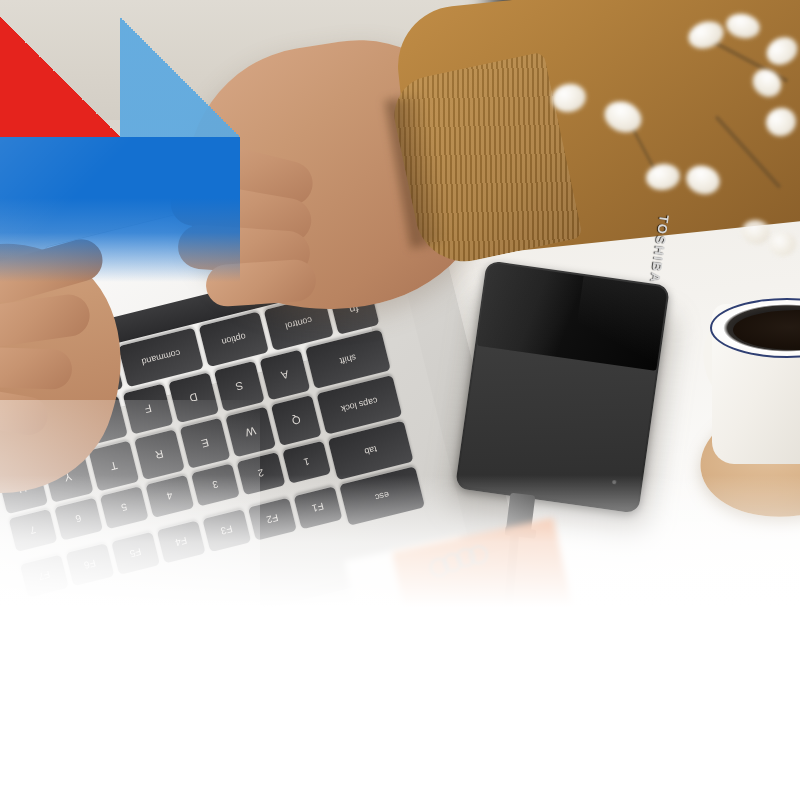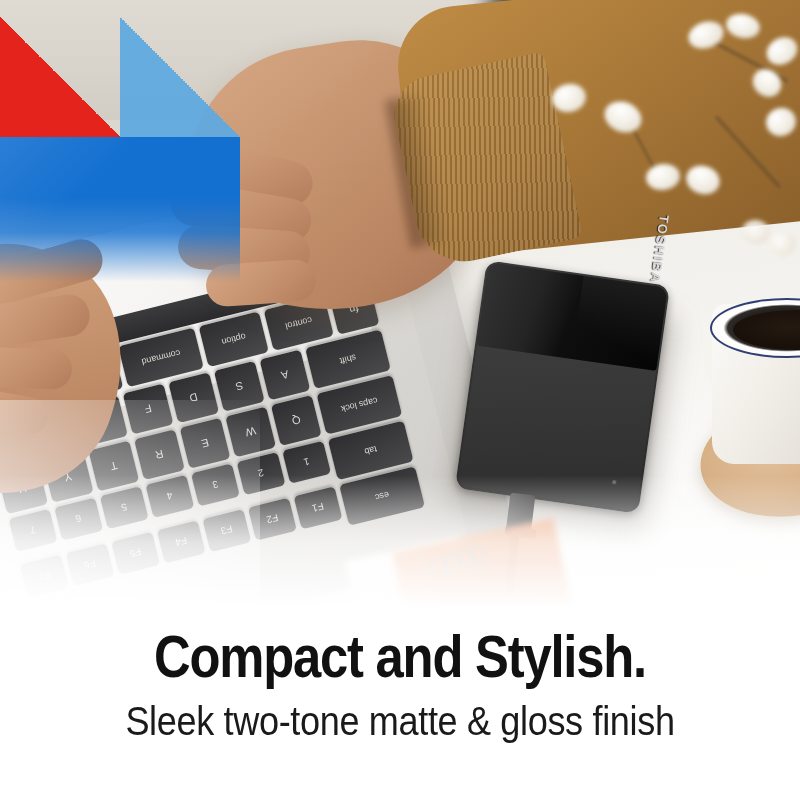--- a/index.html
+++ b/index.html
@@ -587,18 +587,14 @@
   </div>
 
   <div class="geo">
     <div class="tri-red-2"></div>
     <div class="tri-lightblue"></div>
     <div class="band-blue"></div>
     <div class="band-blue-notch"></div>
     <div class="blue-diag"></div>
   </div>
 
-  <div class="caption">
-    <h1 class="headline">Compact and Stylish.</h1>
-    <p class="subhead">Sleek two-tone matte &amp; gloss finish</p>
-  </div>
 
 </div>
 
 </body></html>

